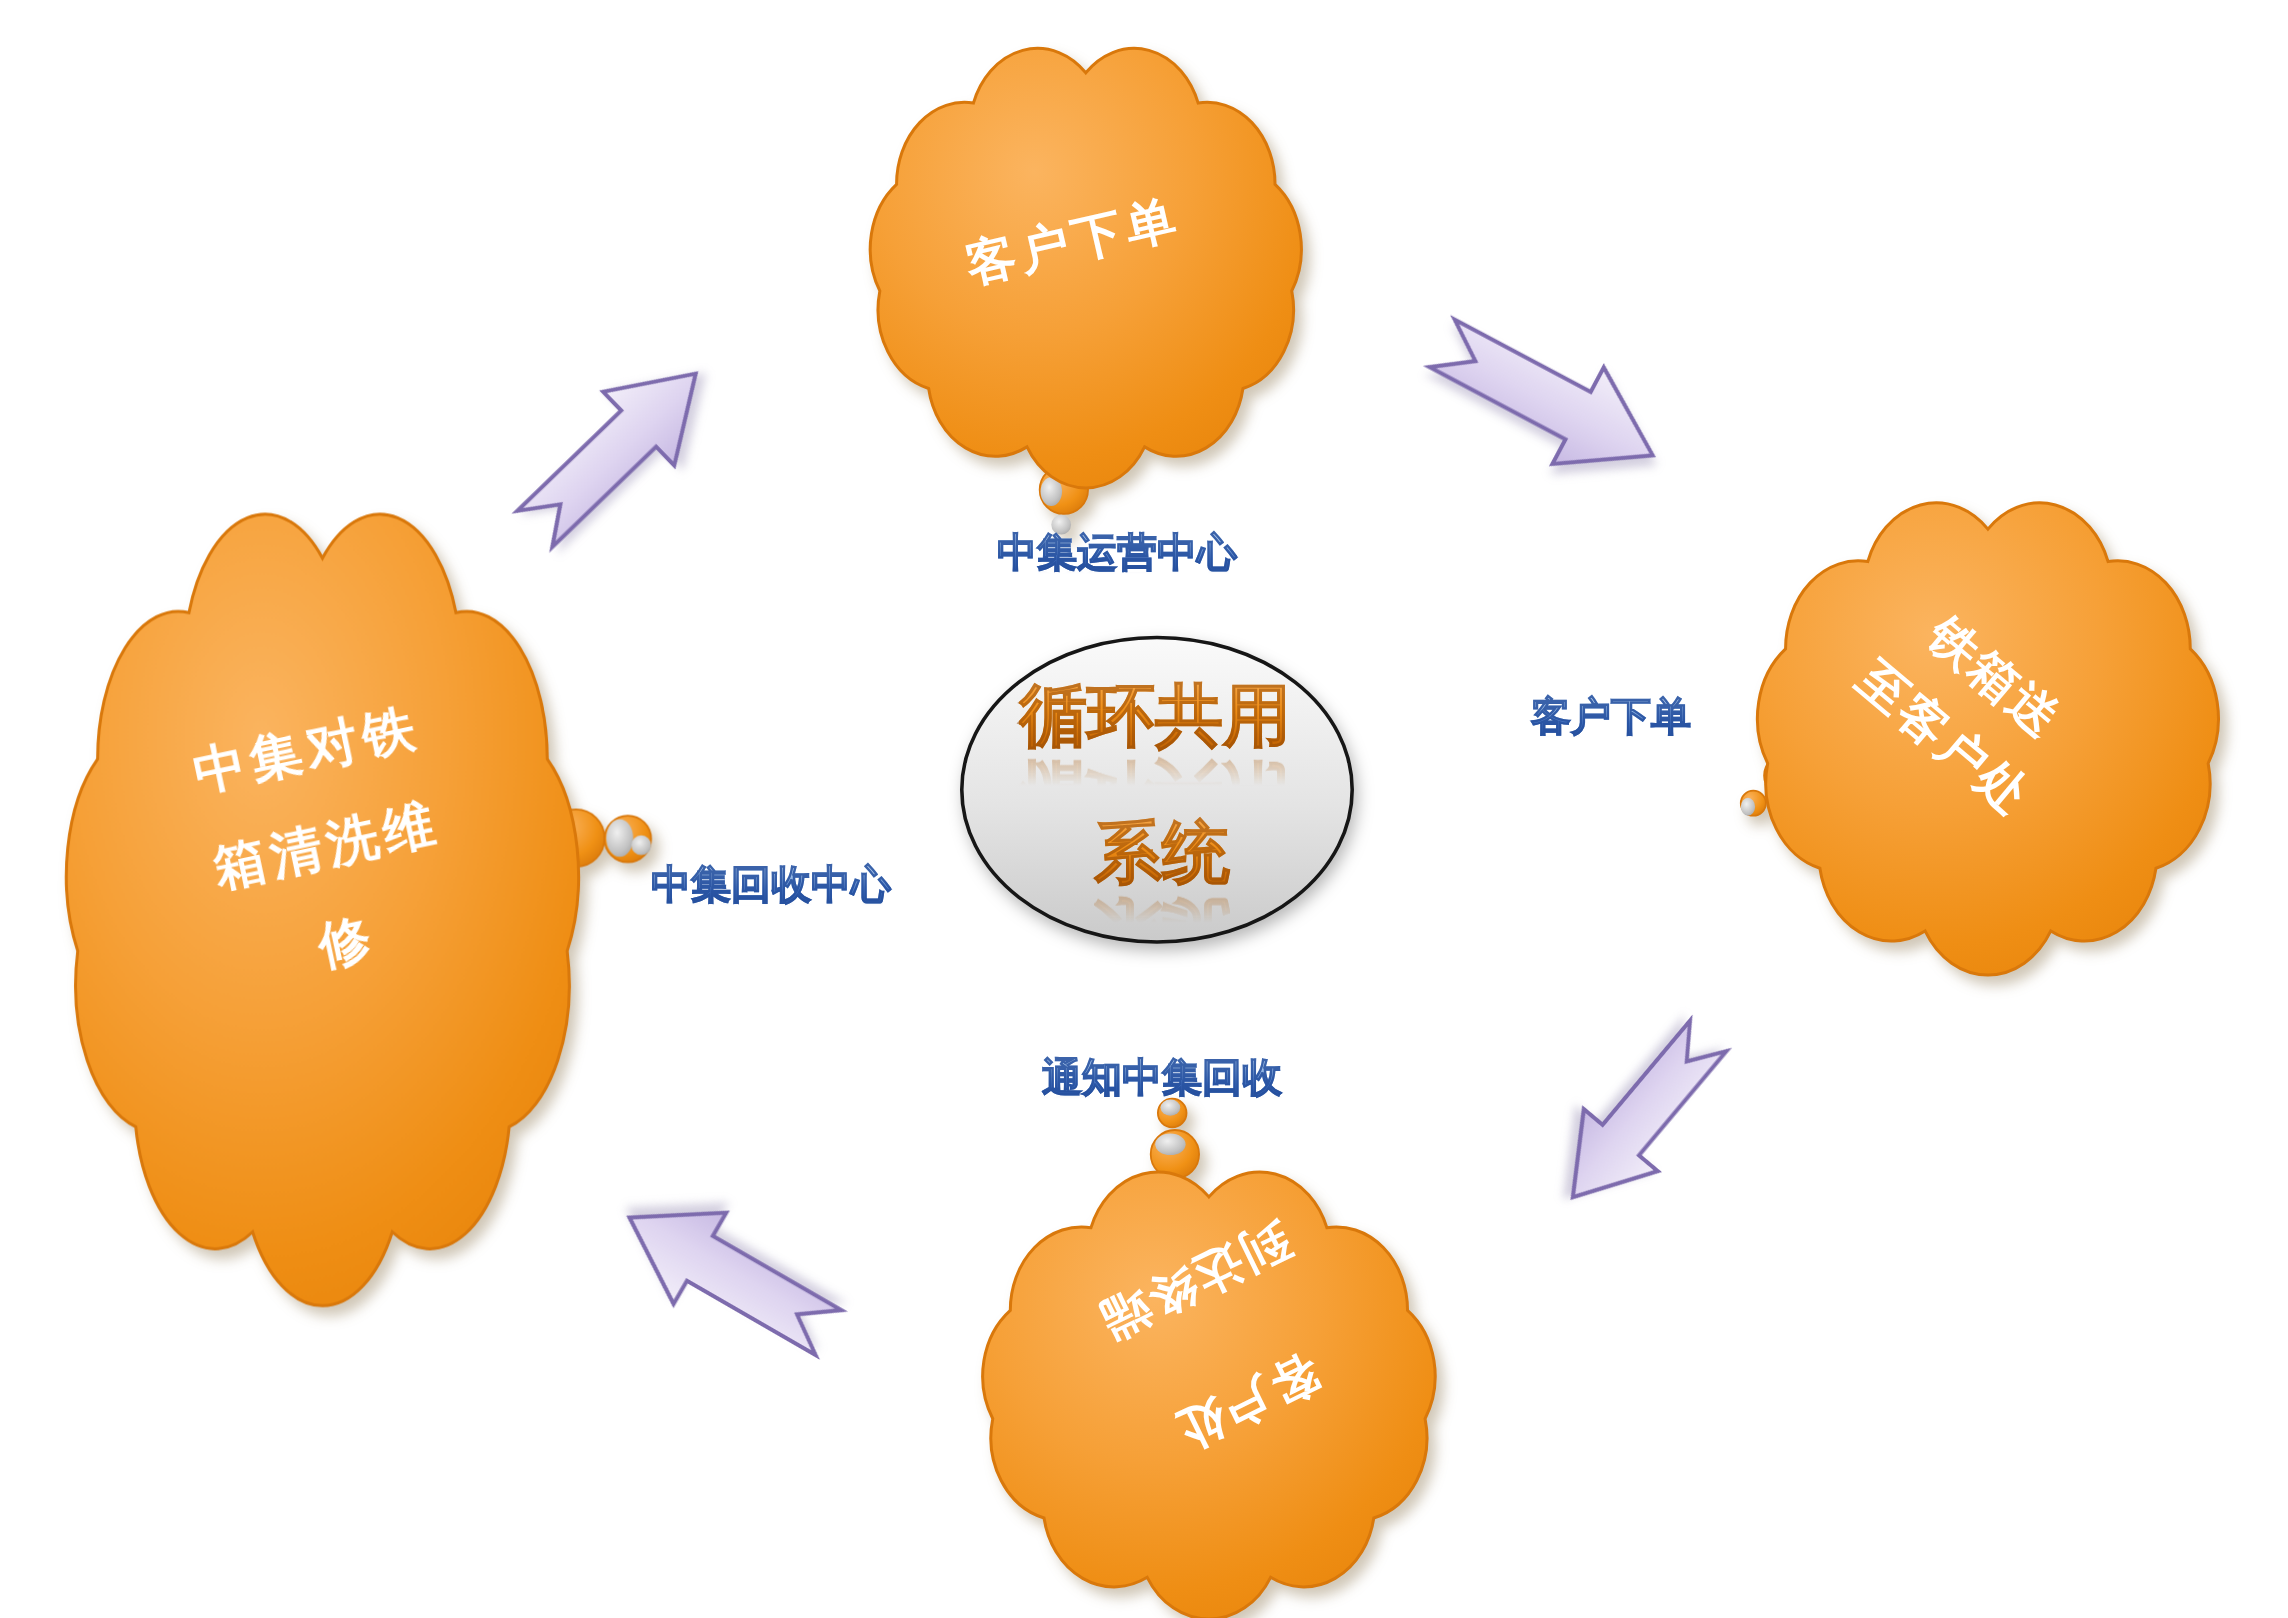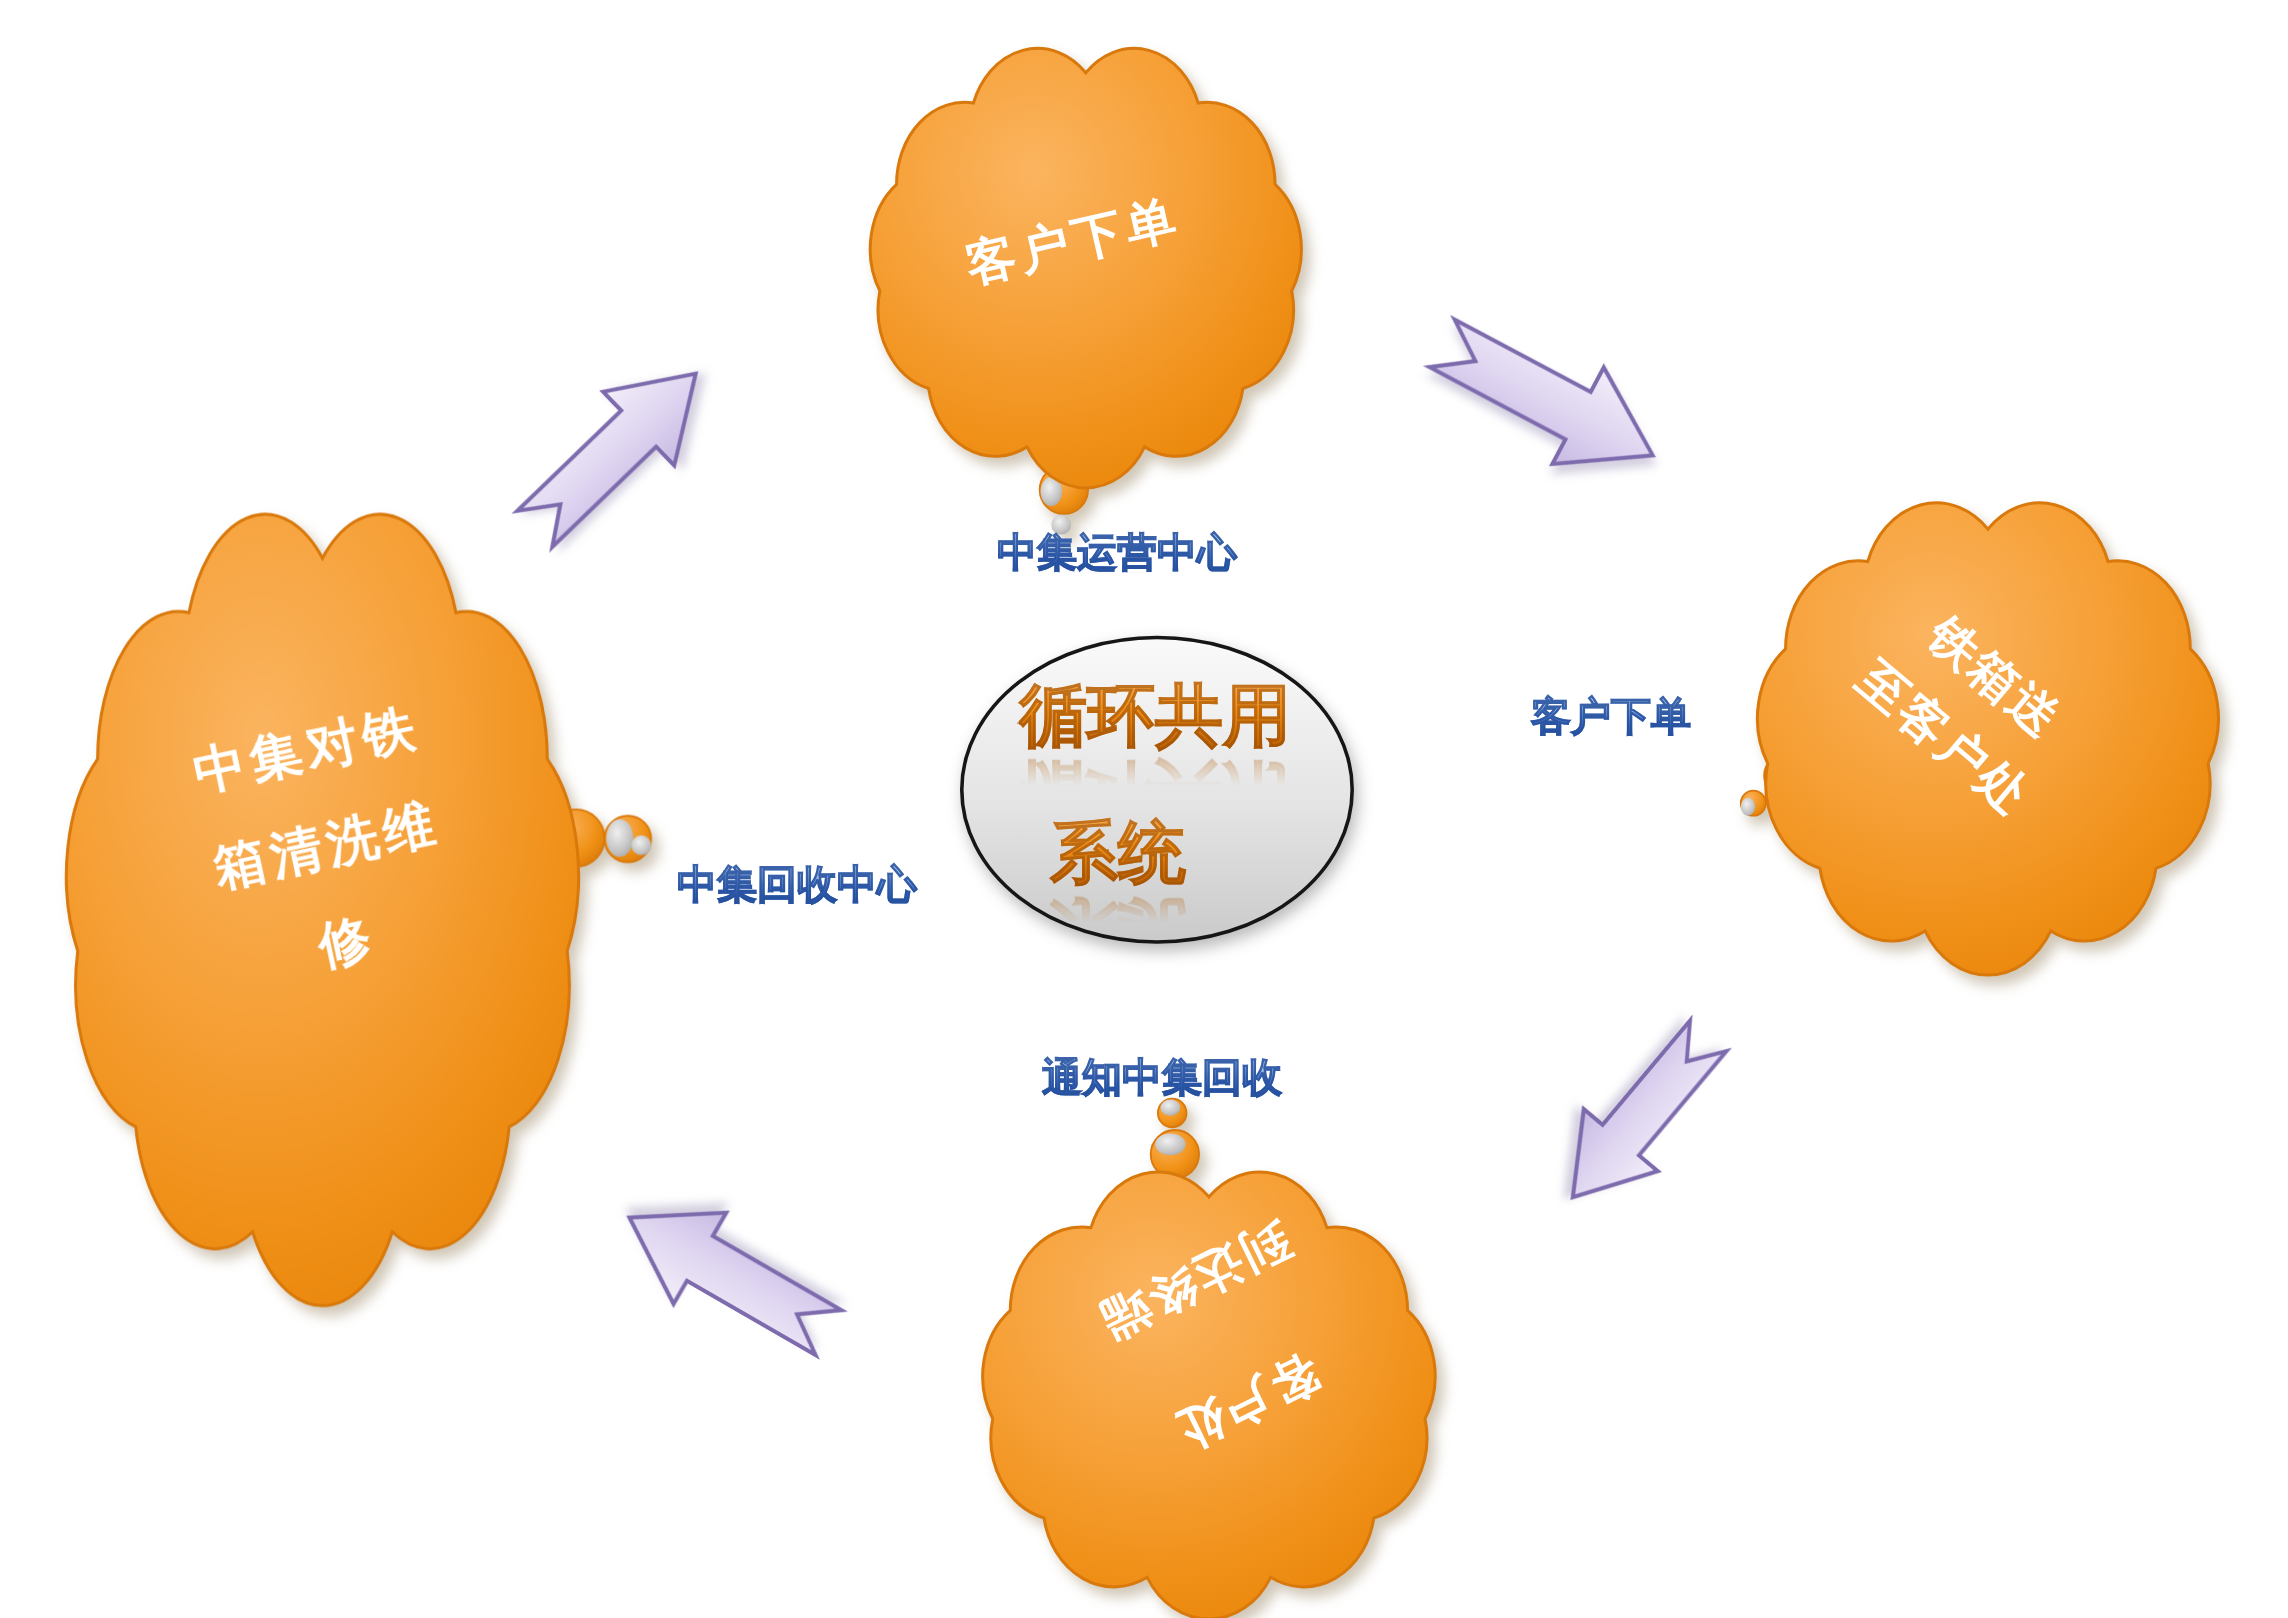--- a/index.html
+++ b/index.html
@@ -157,21 +157,21 @@
   <div class="abs cloud-text" style="left:327px; top:846px; --rot:-12deg; font-size:52px; line-height:1.88; letter-spacing:5.4px;">
     <div>中集对铁</div>
     <div>箱清洗维</div>
     <div>修</div>
   </div>
 
   <div class="abs cloud-text" style="left:1194px; top:1281px; --rot:154deg; font-size:48px; letter-spacing:3.6px;">到达终端</div>
   <div class="abs cloud-text" style="left:1247px; top:1402px; --rot:154deg; font-size:48px; letter-spacing:3.6px;">客户处</div>
 
   <div class="abs center-text" style="left:1155px; top:716px;">循环共用</div>
-  <div class="abs center-text" style="left:1118px; top:853px;">系统</div>
+  <div class="abs center-text" style="left:1162px; top:853px;">系统</div>
 
   <div class="abs blue-label" style="left:1117px; top:552px;">中集运营中心</div>
   <div class="abs blue-label" style="left:1611px; top:716px;">客户下单</div>
-  <div class="abs blue-label" style="left:797px; top:884px;">中集回收中心</div>
+  <div class="abs blue-label" style="left:771px; top:884px;">中集回收中心</div>
   <div class="abs blue-label" style="left:1162px; top:1077px;">通知中集回收</div>
 
 </div>
 
 
 </body></html>

